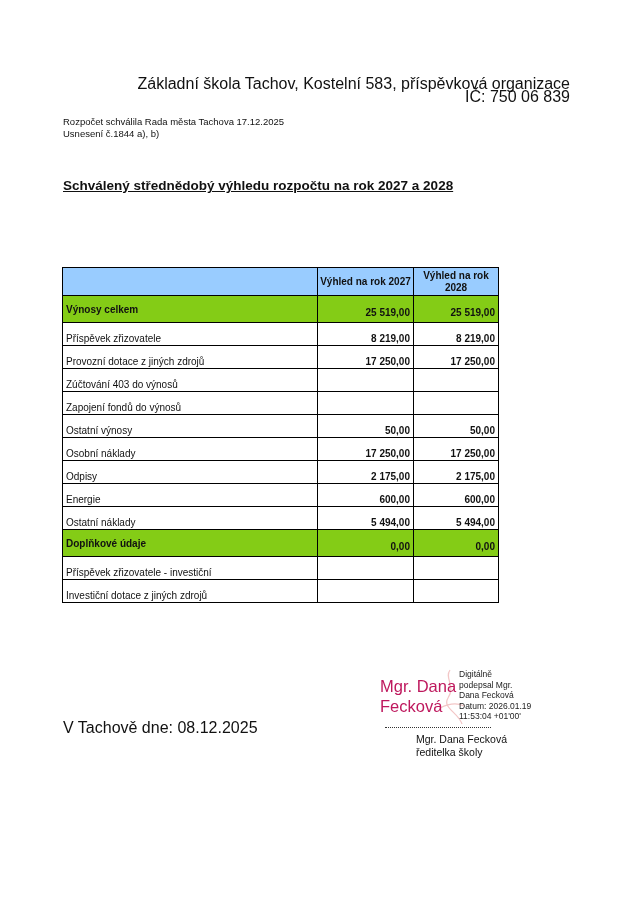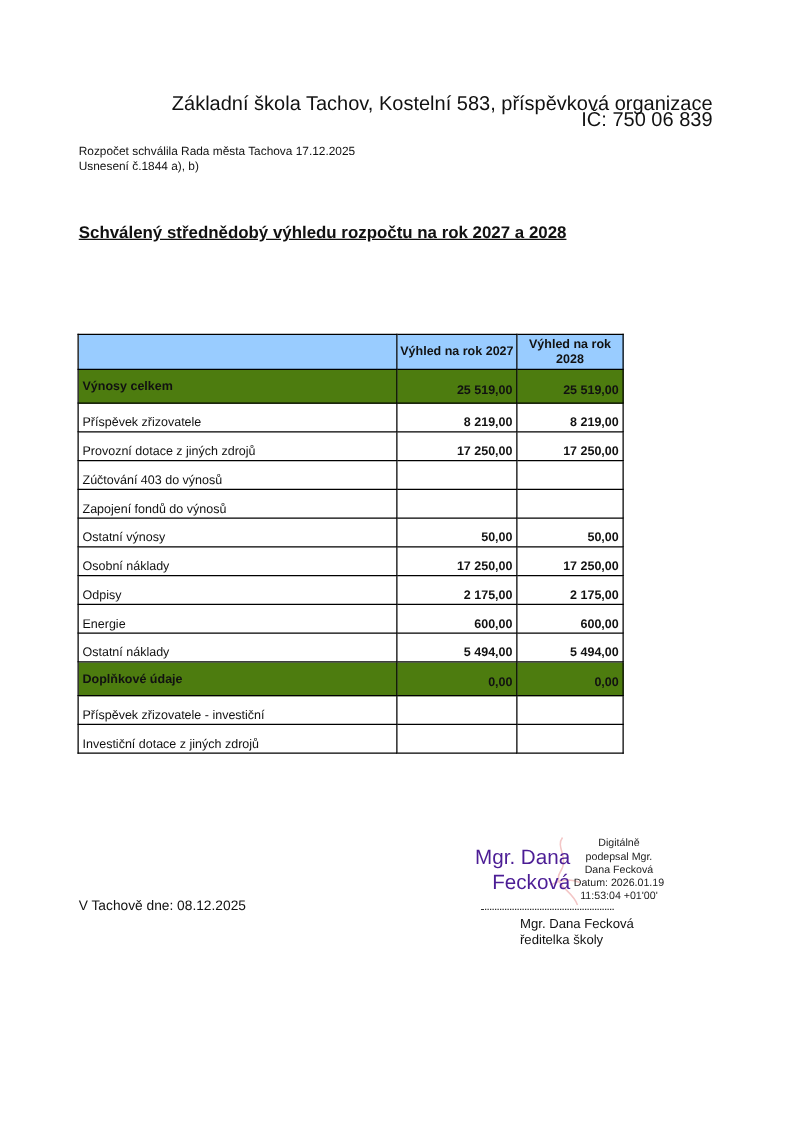--- a/index.html
+++ b/index.html
@@ -11,27 +11,27 @@
   .title { left: 63px; top: 178px; font-size: 13.5px; font-weight: bold; text-decoration: underline; }
   .unit { font-size: 9.5px; text-align: right; top: 256px; margin-top: 48px; }
   table.budget { position: absolute; left: 62px; top: 267px; border-collapse: collapse;
                  font-size: 10px; table-layout: fixed; }
   table.budget td { border: 1px solid #000; padding: 0 3px; vertical-align: bottom; }
   table.budget td.c1 { width: 248px; }
   table.budget td.c2 { width: 89px; text-align: right; font-weight: bold; }
   table.budget td.c3 { width: 78px; text-align: right; font-weight: bold; }
   tr.head td { background: #99ccff; height: 27px; vertical-align: middle; text-align: center !important;
                font-weight: bold; line-height: 12px; padding: 0 2px; }
-  tr.sum td { background: #4d7c0f; font-weight: bold; height: 22px; padding-bottom: 4px; }
+  tr.sum td { background: #84cc16; font-weight: bold; height: 22px; padding-bottom: 4px; }
   tr.sum td.c1 { vertical-align: middle; padding-bottom: 0; }
   tr.item td { height: 21px; padding-bottom: 1px; }
   tr.item td.c1 { font-weight: normal; }
-  .date { left: 63px; top: 719px; font-size: 11px; }
-  .sig-name { left: 380px; top: 676px; font-size: 16.5px; line-height: 20px; color: #4c1d95; text-align: right; }
-  .sig-info { left: 459px; top: 669px; font-size: 8.5px; line-height: 10.5px; color: #222; text-align: center; }
+  .date { left: 63px; top: 719px; font-size: 16px; }
+  .sig-name { left: 380px; top: 676px; font-size: 16.5px; line-height: 20px; color: #be185d; }
+  .sig-info { left: 459px; top: 669px; font-size: 8.5px; line-height: 10.5px; color: #222; }
   .sig-dots { left: 385px; top: 727px; width: 106px; border-top: 1px dotted #333; }
   .sig-under { left: 416px; top: 733px; font-size: 10.5px; line-height: 13px; }
   .pdf-mark { left: 436px; top: 668px; width: 30px; height: 60px; }
 </style>
 </head>
 <body>
 
 <div class="abs hdr-right" style="top:77px;">
   <div>Základní škola Tachov, Kostelní 583, příspěvková organizace</div>
   <div>IČ: 750 06 839</div>

